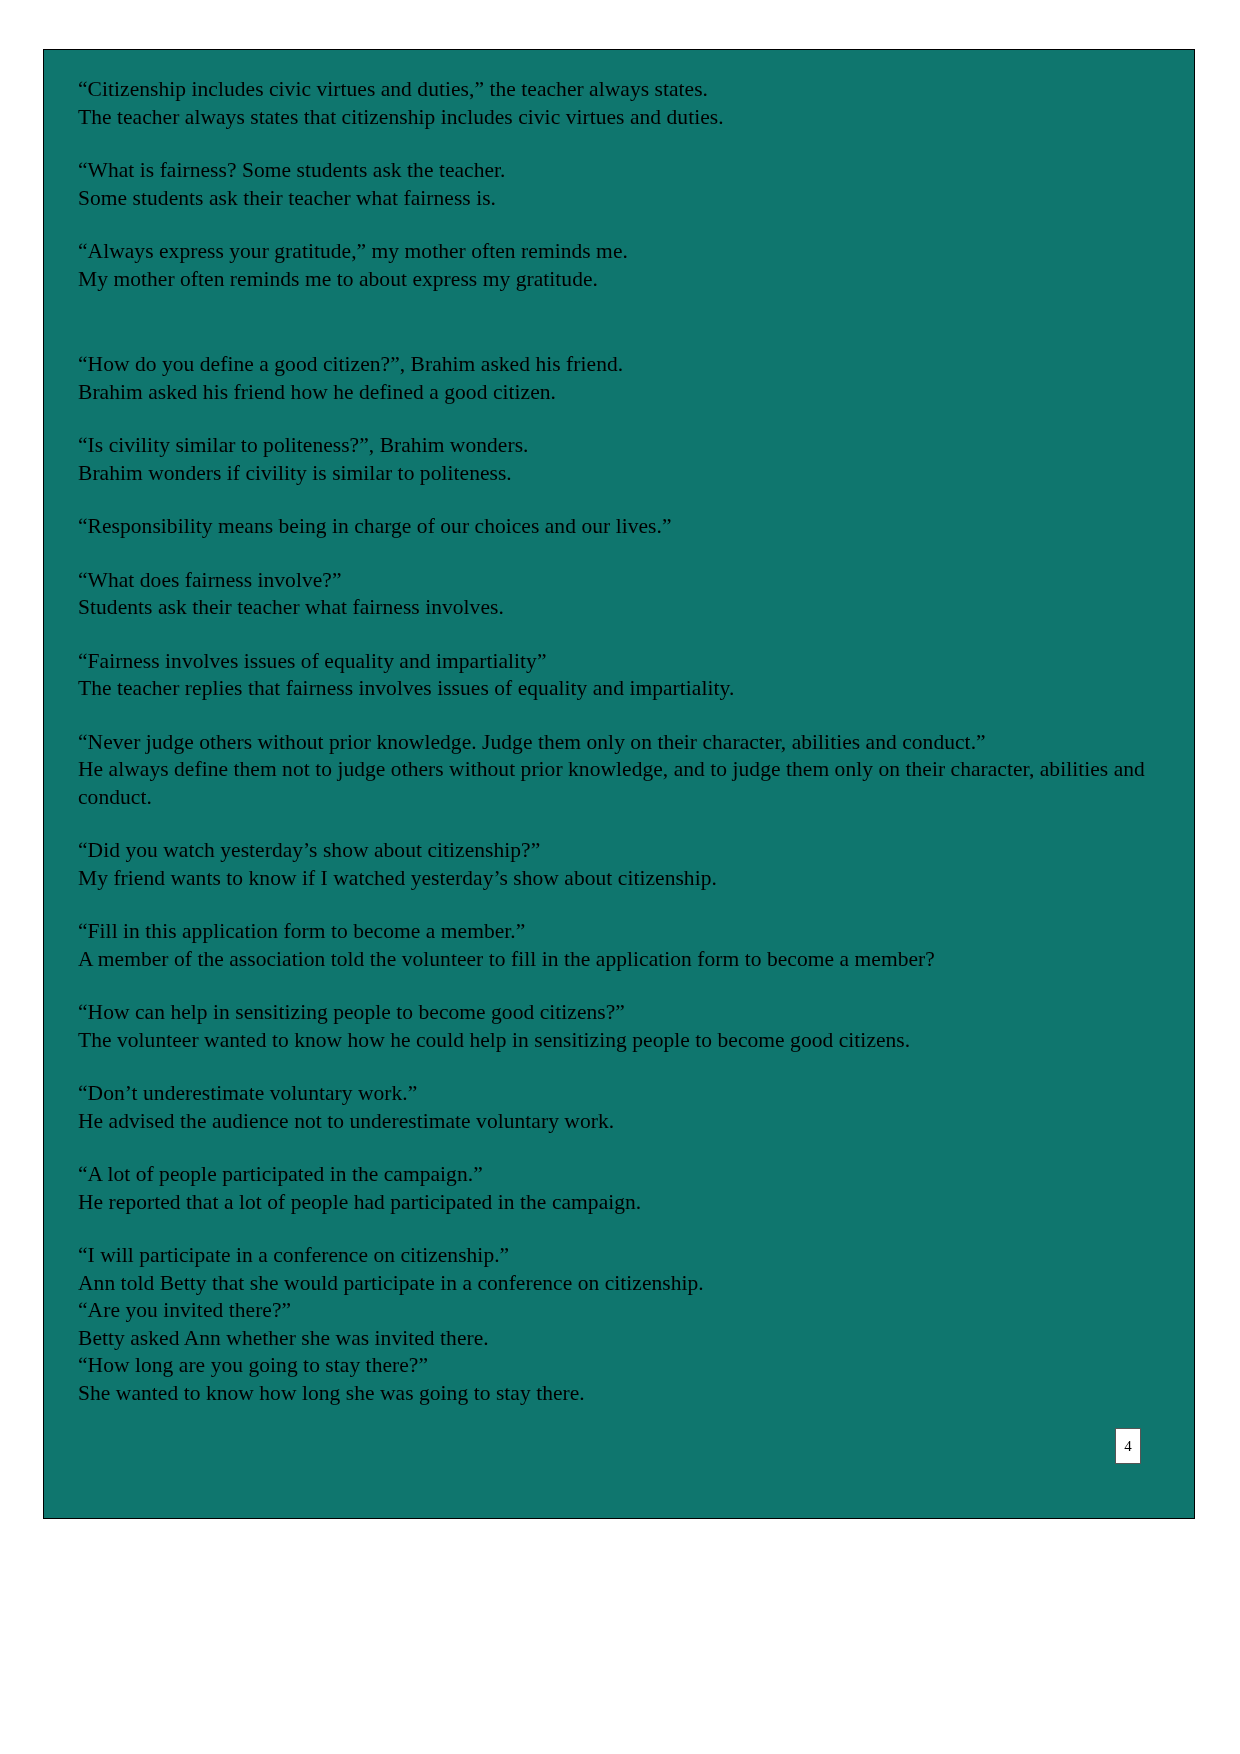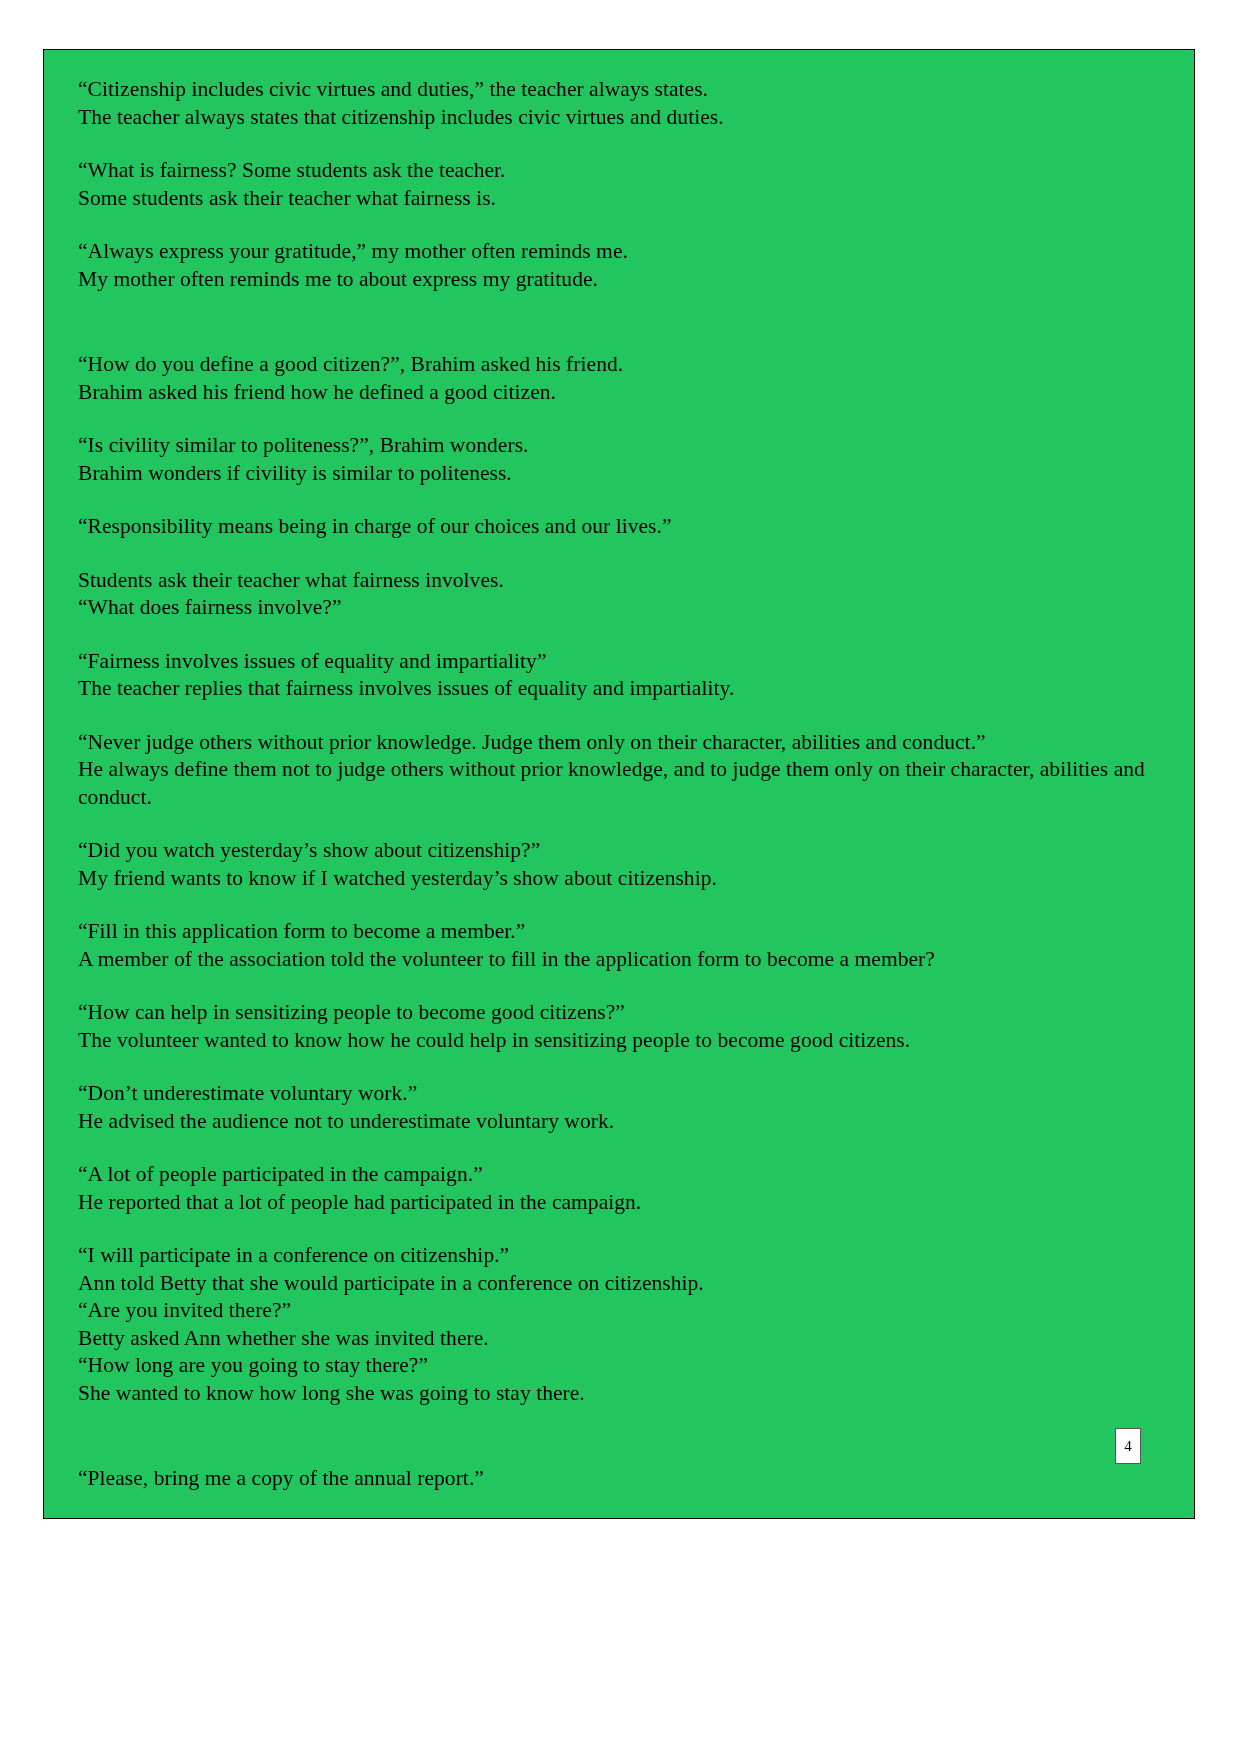--- a/index.html
+++ b/index.html
@@ -24,21 +24,21 @@
     background: #ffffff;
   }
   .page-border {
     position: absolute;
     left: 43px;
     top: 49px;
     width: 1152px;
     height: 1470px;
     border: 1.5px solid #000000;
     box-sizing: border-box;
-    background: #22c55e;
+    background: #0f766e;
   }
   .content {
     position: absolute;
     left: 34px;
     top: 26px;
     width: 1085px;
   }
   .blk {
     margin: 0 0 26px 0;
   }
@@ -95,22 +95,22 @@
           <div class="ln"><span>Brahim </span><b>asked</b><span> his friend </span><b>how he defined</b><span> a good citizen.</span></div>
         </div>
         <div class="blk">
           <div class="ln"><span>“Is civility similar to politeness?”, Brahim wonders.</span></div>
           <div class="ln"><span>Brahim wonders </span><b>if</b><span> civility </span><b>is</b><span> similar to politeness.</span></div>
         </div>
         <div class="blk">
           <div class="ln"><span>“Responsibility means being in charge of our choices and our lives.”</span></div>
         </div>
         <div class="blk">
+          <div class="ln"><span>“What does fairness involve?”</span></div>
           <div class="ln"><span>Students </span><b>ask</b><span> their teacher what fairness involves.</span></div>
-          <div class="ln"><span>“What does fairness involve?”</span></div>
         </div>
         <div class="blk">
           <div class="ln"><span>“Fairness involves issues of equality and impartiality”</span></div>
           <div class="ln"><span>The teacher </span><b>replies that</b><span> fairness involves issues of equality and impartiality.</span></div>
         </div>
         <div class="blk">
           <div class="ln"><span>“Never judge others without prior knowledge. Judge them only on their character, abilities and conduct.”</span></div>
           <div class="ln"><span>He always </span><b>define</b><span> them not to judge others without prior knowledge, and to judge them only on their character, abilities and conduct.</span></div>
         </div>
         <div class="blk">
@@ -134,21 +134,18 @@
           <div class="ln"><b>He reported that</b><span> a lot of people had participated in the campaign.</span></div>
         </div>
         <div class="blk gap-lg">
           <div class="ln"><span>“I will participate in a conference on citizenship.”</span></div>
           <div class="ln"><span>Ann </span><b>told Betty that</b><span> she would participate in a conference on citizenship.</span></div>
           <div class="ln"><span>“Are you invited there?”</span></div>
           <div class="ln"><span>Betty </span><b>asked Ann</b><span> whether she was invited there.</span></div>
           <div class="ln"><span>“How long are you going to stay there?”</span></div>
           <div class="ln"><span>She </span><b>wanted to know</b><span> how long she was going to stay there.</span></div>
         </div>
-        <div class="blk">
-          <div class="ln"><span>“Please, bring me a copy of the annual report.”</span></div>
-        </div>
       </div>
     <div class="page-num-box">
       <span>4</span>
     </div>
   </div>
 </div>
 
 </body></html>

